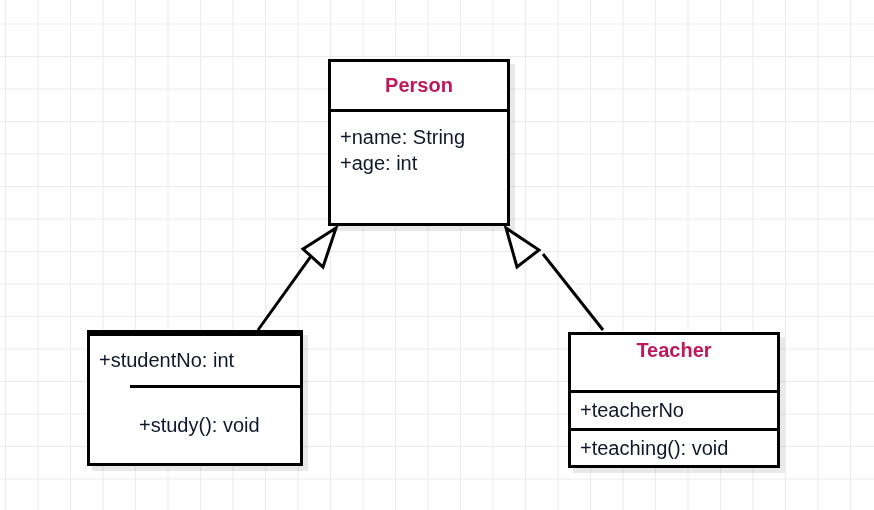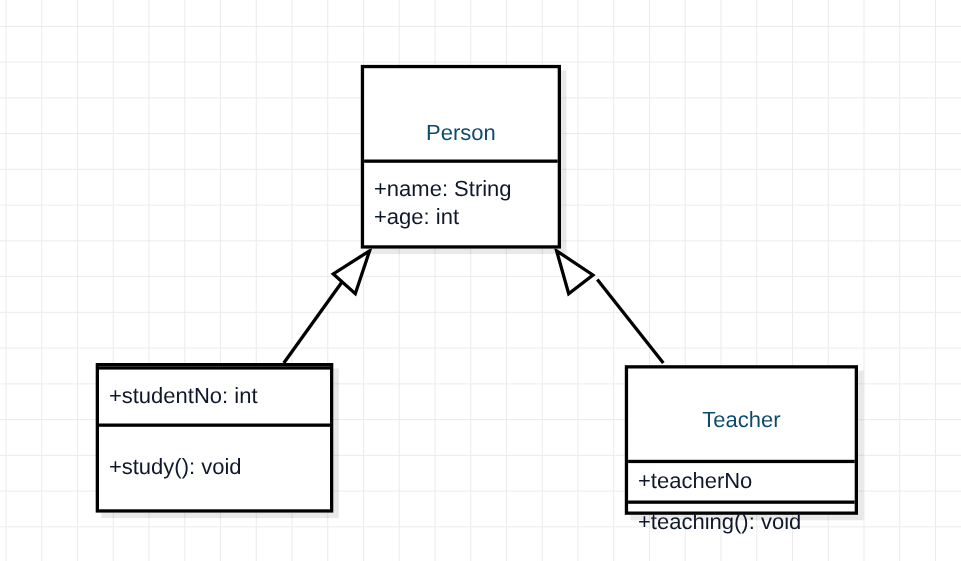--- a/index.html
+++ b/index.html
@@ -50,28 +50,27 @@
     background: #ffffff;
     border: 3px solid #000000;
     box-shadow: 5px 5px 0 0 rgba(0, 0, 0, 0.085);
     display: flex;
     flex-direction: column;
   }
 
   .uml-name {
     box-sizing: border-box;
     text-align: center;
-    font-weight: normal;
+    font-weight: bold;
     font-size: 20px;
-    color: #0c4a6e;
+    color: #be185d;
     display: flex;
     align-items: center;
     justify-content: center;
     line-height: 1.15;
-    margin-top: 36px;
   }
 
   .uml-section {
     box-sizing: border-box;
     border-top: 3px solid #000000;
     padding: 4px 9px 4px 9px;
     font-size: 20px;
     color: #0f172a;
     display: flex;
     flex-direction: column;
@@ -96,21 +95,21 @@
   #class-person .sec-ops { flex: 1 1 auto; }
 
   #class-student {
     left: 87px;
     top: 330px;
     width: 216px;
     height: 136px;
   }
   #class-student .uml-name { height: 49px; }
   #class-student .sec-attrs { height: 52px; }
-  #class-student .sec-ops { flex: 1 1 auto; }
+  #class-student .sec-ops { flex: 1 1 auto; margin-left: 40px; }
 
   #class-teacher {
     left: 568px;
     top: 332px;
     width: 212px;
     height: 136px;
   }
   #class-teacher .uml-name { height: 49px; }
   #class-teacher .sec-attrs { height: 44px; margin-top: 24px; }
   #class-teacher .sec-ops { flex: 1 1 auto; }

